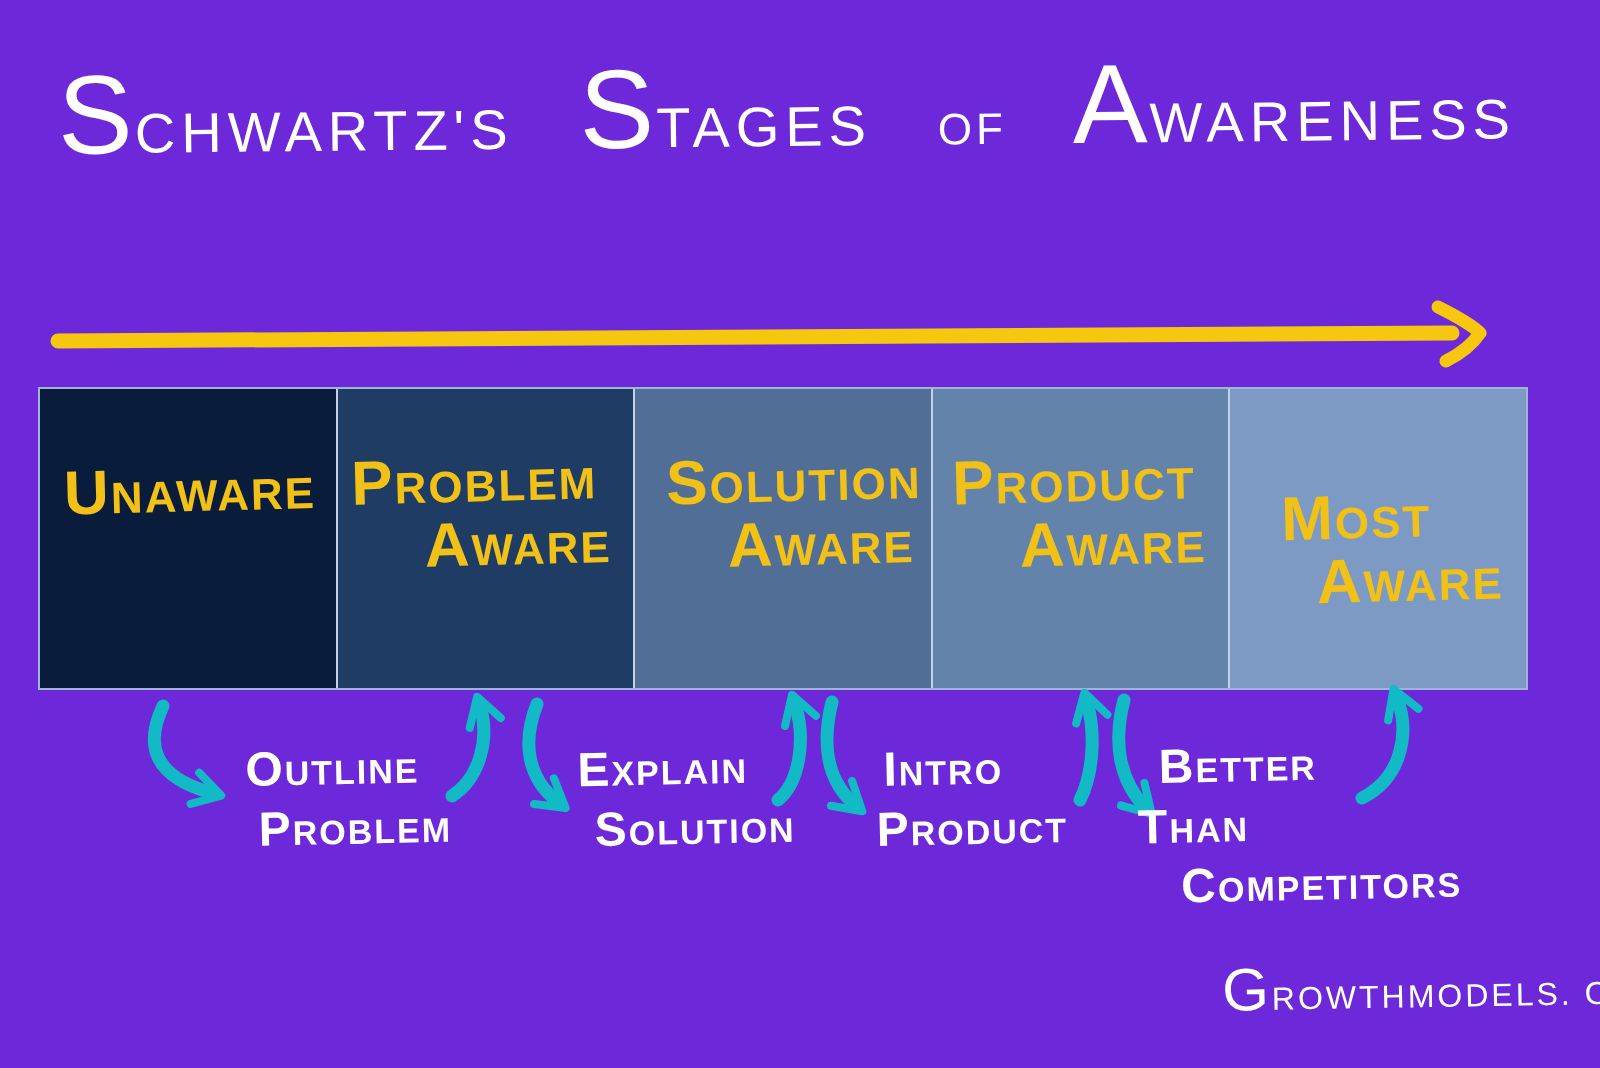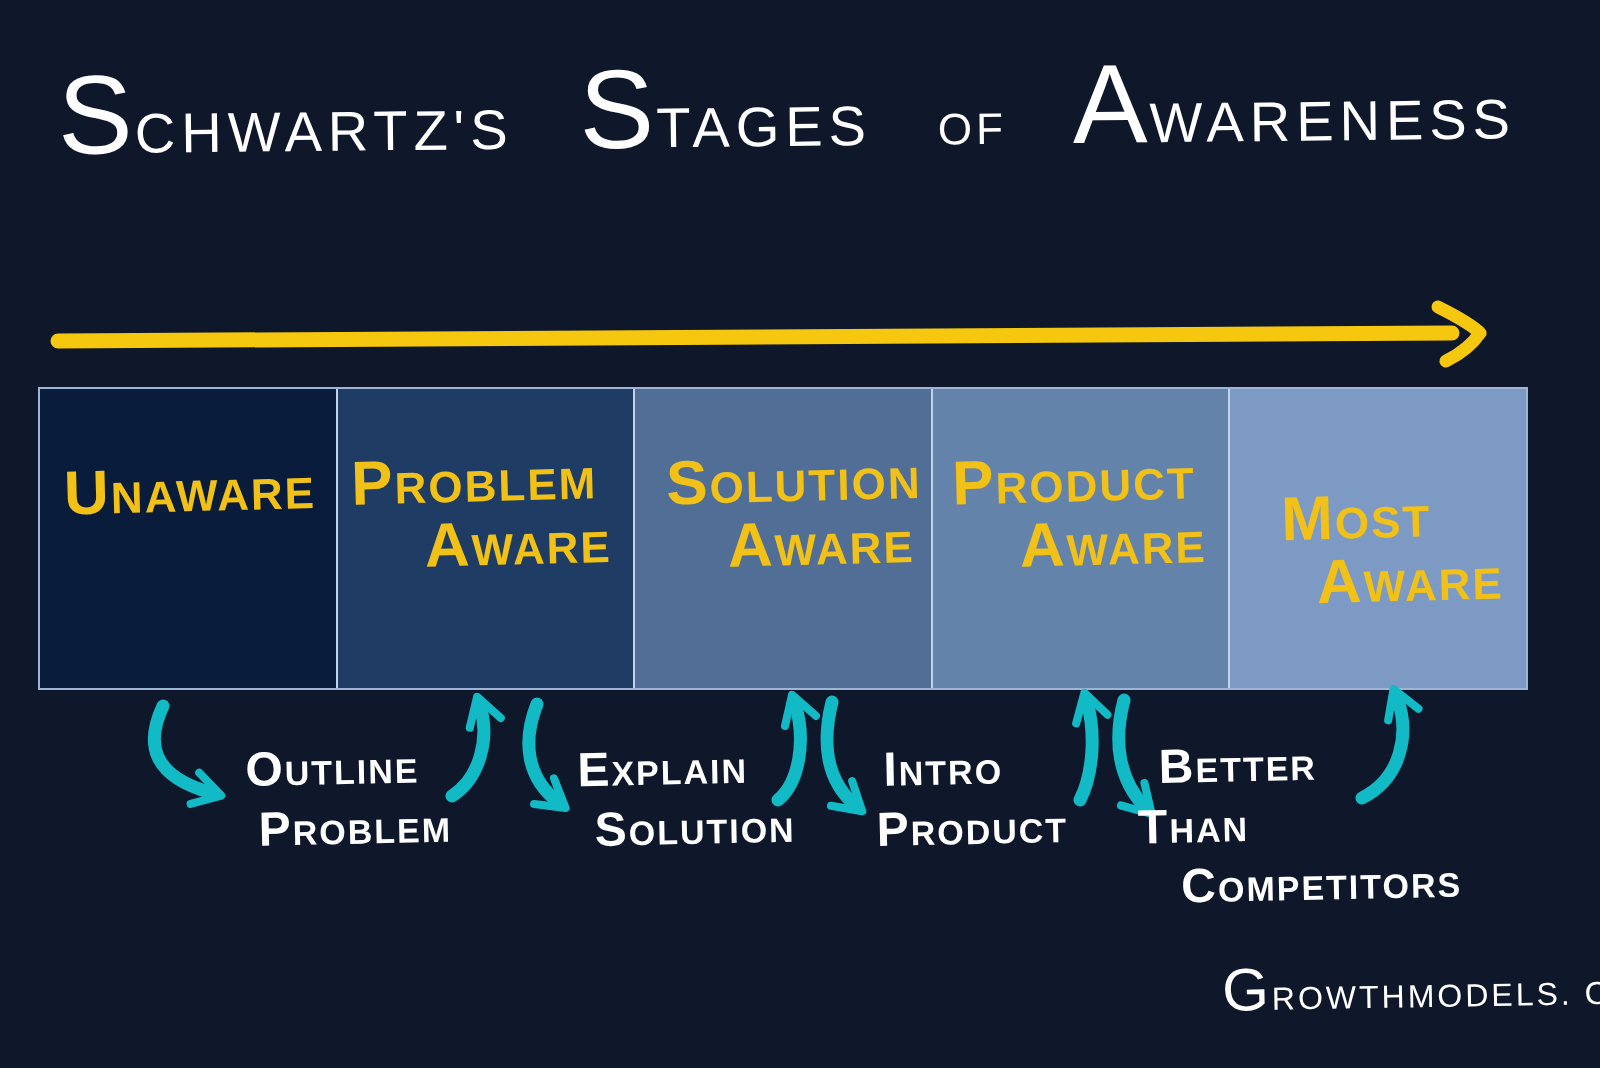--- a/index.html
+++ b/index.html
@@ -1,18 +1,18 @@
 <!DOCTYPE html>
 <html><head>
 <meta charset="utf-8">
 <style>
   html,body{margin:0;padding:0;}
   body{width:1600px;height:1068px;overflow:hidden;background:#0b3078;
        font-family:"Liberation Sans", sans-serif;}
-  .canvas{position:absolute;top:0;left:0;width:1600px;height:1068px;background:#0f172a;text-decoration:underline;}
+  .canvas{position:absolute;top:0;left:0;width:1600px;height:1068px;background:#6d28d9;text-decoration:underline;}
 
   
   .title{position:absolute;top:28px;left:58px;width:1458px;margin:0;
          display:flex;justify-content:space-between;align-items:baseline;
          color:#ffffff;font-weight:400;transform:rotate(-0.6deg);}
   .t-word{font-size:56px;letter-spacing:6px;white-space:nowrap;line-height:160px;}
   .t-word .cap{font-size:112px;letter-spacing:2px;}
   .t-of{font-size:44px;letter-spacing:4px;text-transform:uppercase;}
 
   

